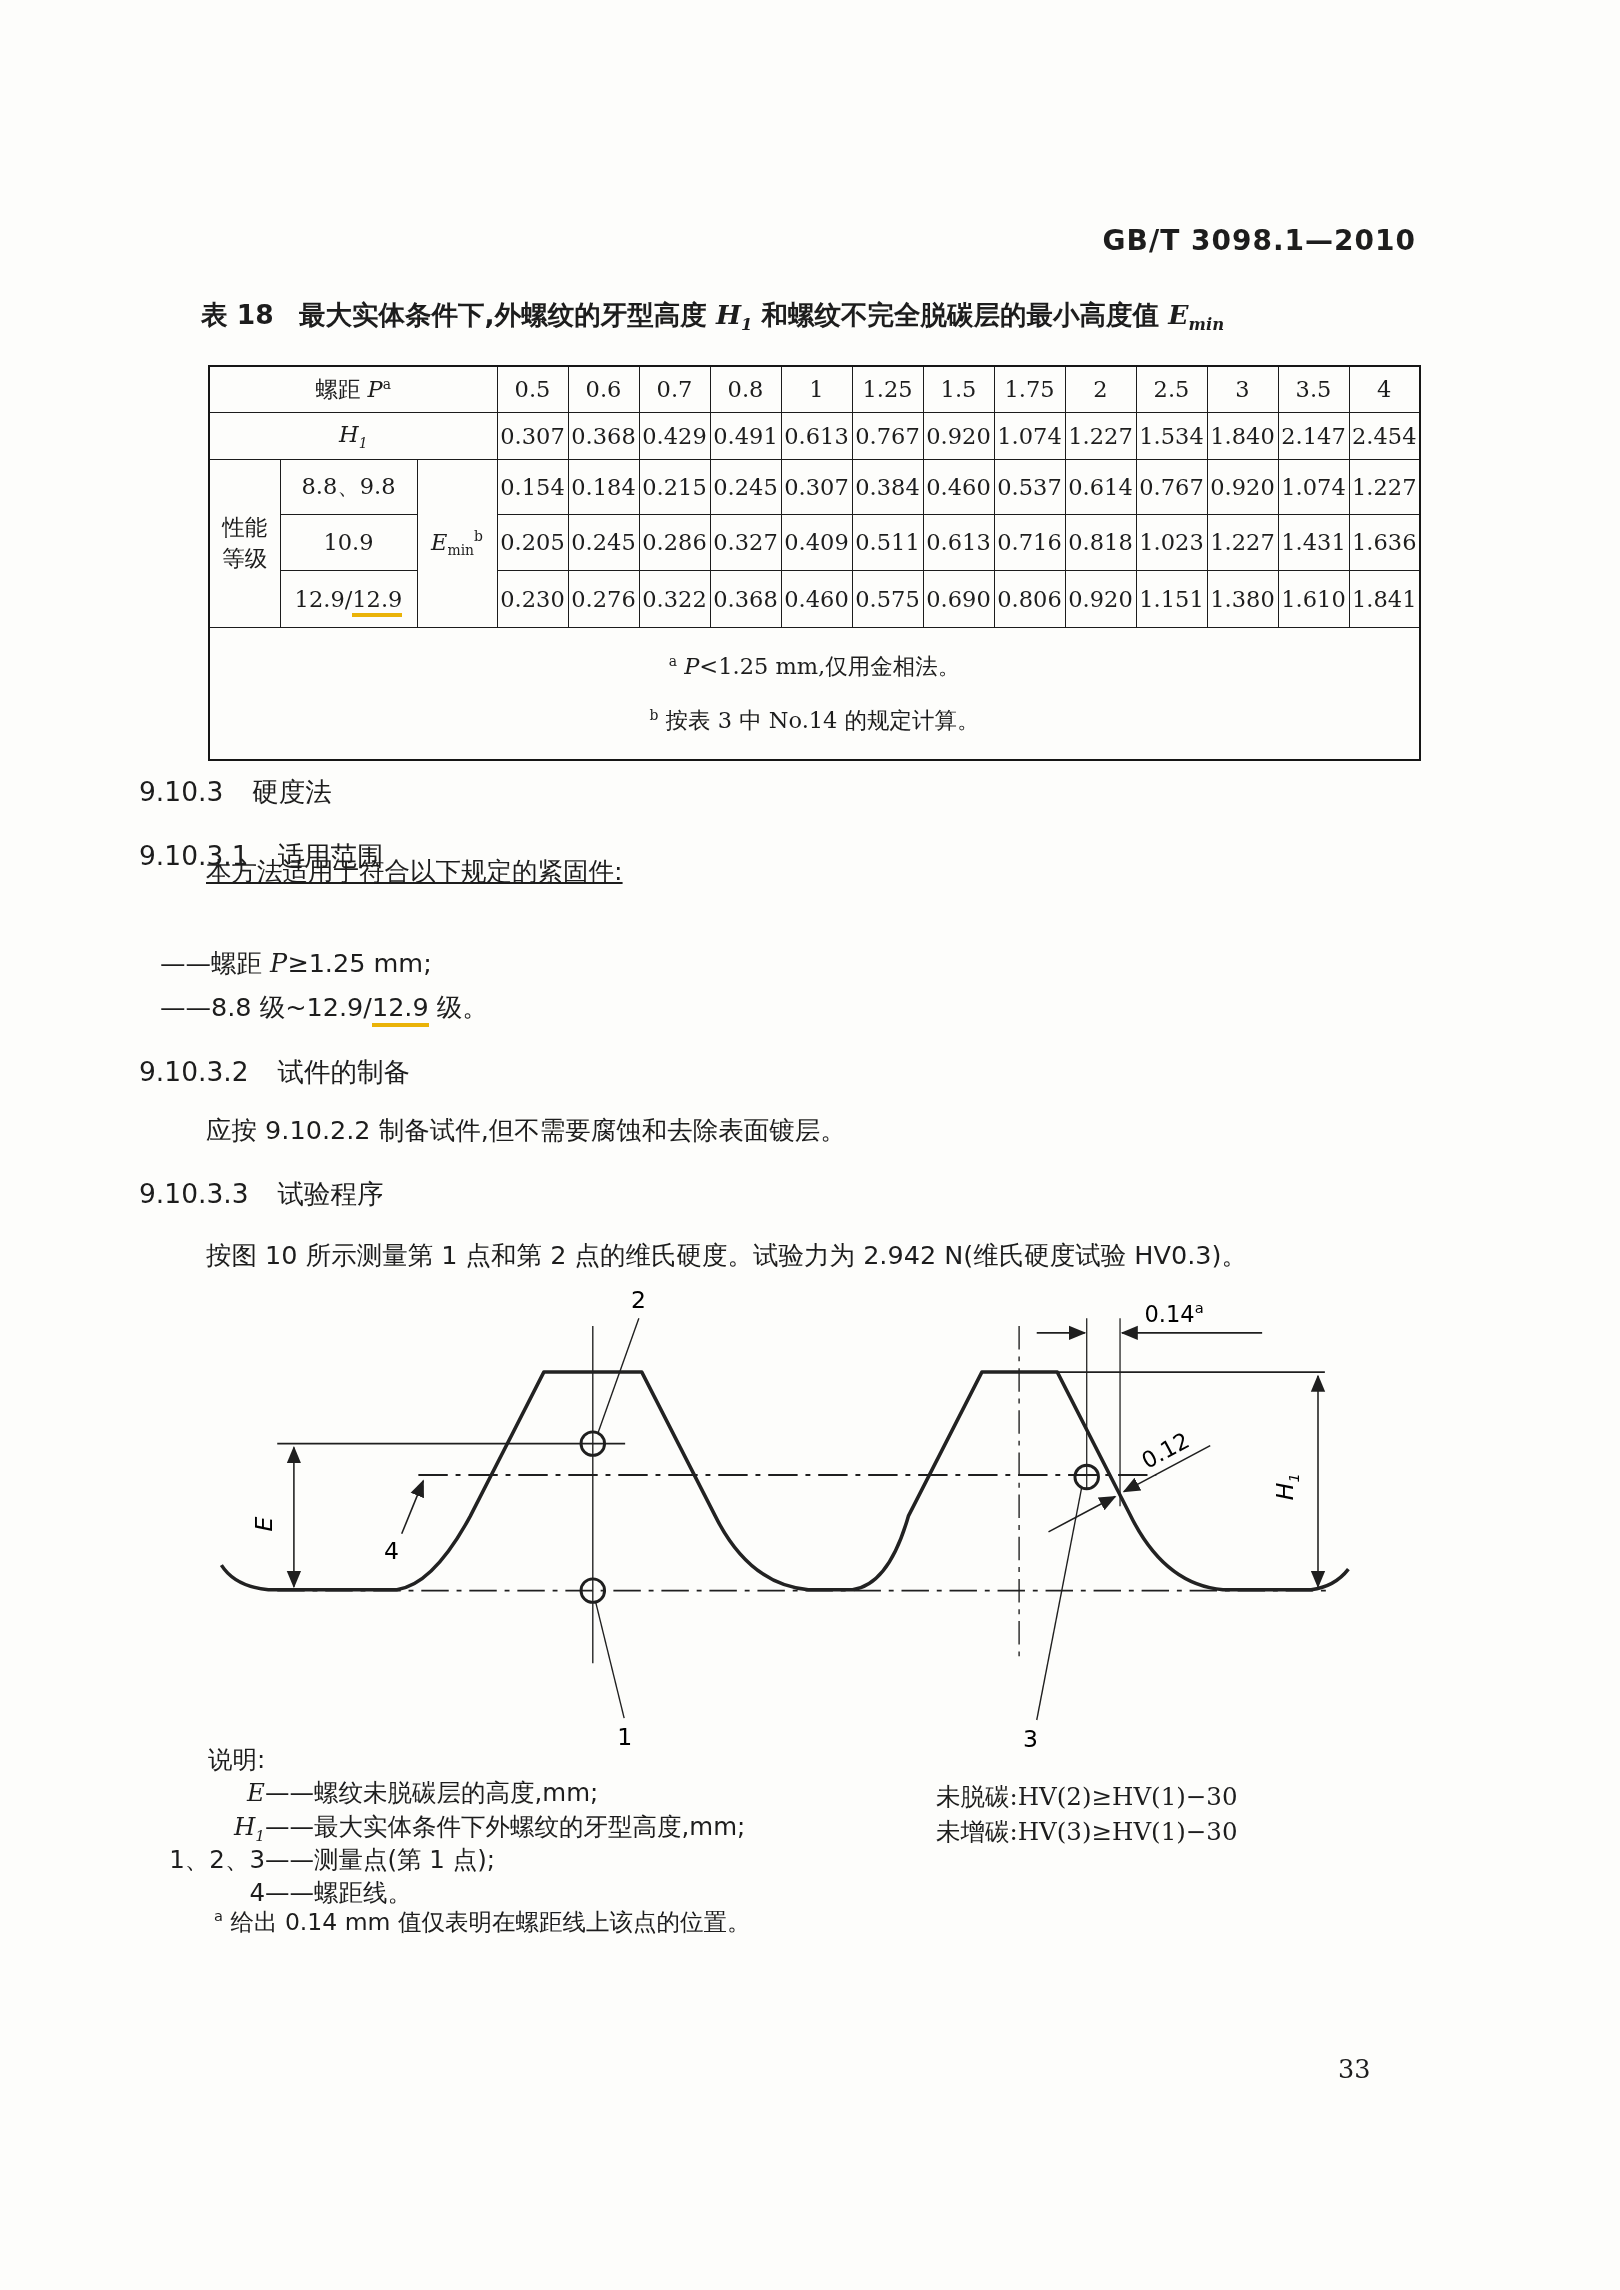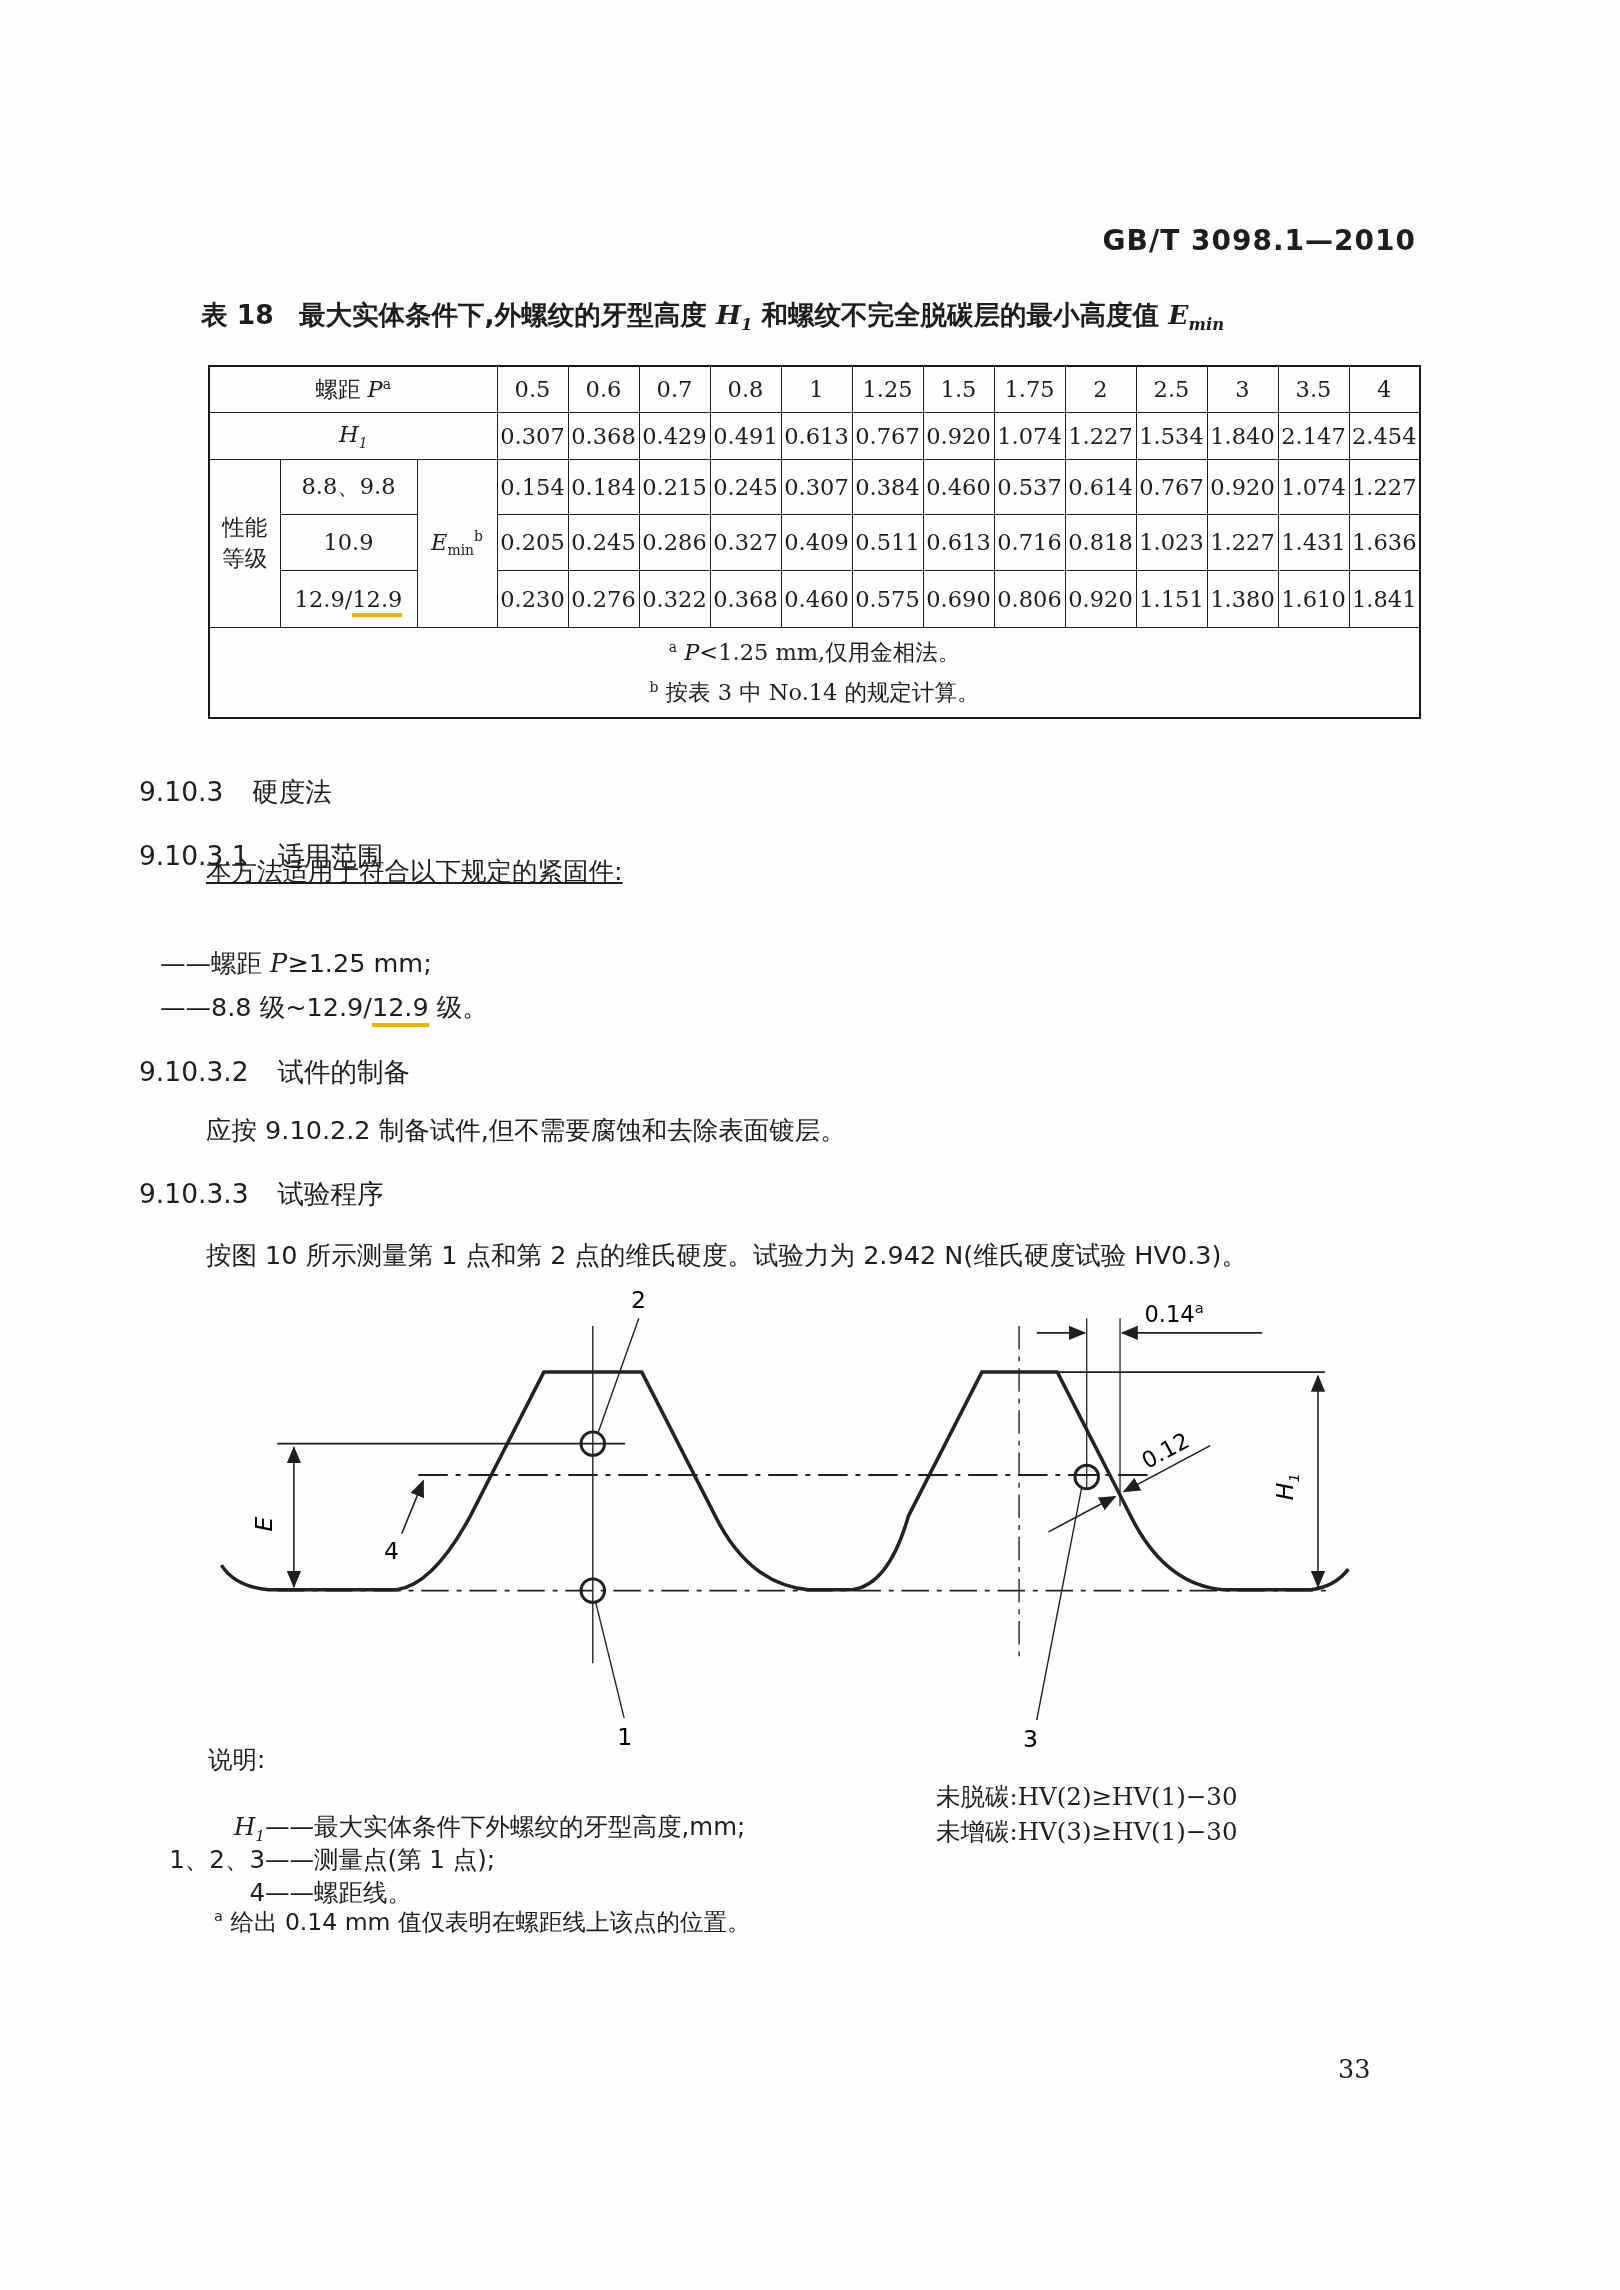--- a/index.html
+++ b/index.html
@@ -12,21 +12,21 @@
   .sym{font-family:"DejaVu Serif","Liberation Serif",serif;font-style:italic;font-weight:bold;}
   .sym-n{font-family:"DejaVu Serif","Liberation Serif",serif;font-style:italic;}
   sub{font-size:0.62em;} sup{font-size:0.62em;}
   table.main{border-collapse:collapse;table-layout:fixed;background:transparent;}
   table.main td{border:1.6px solid #1c1c1c;text-align:center;vertical-align:middle;
       font-family:"DejaVu Serif","Liberation Serif",serif;font-size:22.5px;padding:0;}
   table.main{border:2.9px solid #161616;}
   td.cn{font-family:"DejaVu Sans","Liberation Sans",sans-serif;font-size:23.5px;}
   td.footnotes{border:none;text-align:left;padding:13.7px 0 9.8px 57px;
       font-family:"DejaVu Serif","Liberation Serif",serif;font-size:23.5px;border-top:2.5px solid #161616;}
-  .fn-line{margin:9px 0;}
+  .fn-line{margin:23px 0;}
   .u{border-bottom:4px solid #eab308;padding-bottom:1px;}
   .h-sec{font-size:26.5px;font-weight:normal;white-space:nowrap;}
   .h-sec .num{margin-right:29px;}
   .para{font-size:25.5px;white-space:nowrap;}
   .legend{top:1737px;left:142px;font-size:24.5px;}
   .lg-head{position:absolute;left:66px;top:5.9px;text-align:right;}
   .lg-item{position:absolute;white-space:nowrap;}
   .lg-term{display:inline-block;width:123px;text-align:right;}
   .lg-note{position:absolute;left:72px;top:169px;font-size:23.5px;white-space:nowrap;}
   .lg-right{position:absolute;left:794px;white-space:nowrap;font-family:"DejaVu Serif","Liberation Serif",serif;}
@@ -238,20 +238,23 @@
 
     <line x1="924" y1="212" x2="878" y2="450" stroke="#1f1f1f" stroke-width="1.4"></line>
     <text x="864" y="478" font-size="24">3</text>
 
     <line x1="230" y1="260" x2="252" y2="206" stroke="#1f1f1f" stroke-width="1.6" marker-end="url(#arr)"></line>
     <text x="212" y="286" font-size="24">4</text>
   </svg>
 
   <div class="abs legend" style="width:1333px;height:216px;">
     <div class="lg-head">说明:</div>
+    <div class="lg-item" style="top:39px;left:0;">
+      <span class="lg-term"><span class="sym-n">E</span><sub class="sym-n"></sub></span><span>——螺纹未脱碳层的高度,mm;</span>
+    </div>
     <div class="lg-item" style="top:73px;left:0;">
       <span class="lg-term"><span class="sym-n">H</span><sub class="sym-n">1</sub></span><span>——最大实体条件下外螺纹的牙型高度,mm;</span>
     </div>
     <div class="lg-item" style="top:106px;left:0;">
       <span class="lg-term"><span>1、2、3</span><sub></sub></span><span>——测量点(第 1 点);</span>
     </div>
     <div class="lg-item" style="top:139px;left:0;">
       <span class="lg-term"><span>4</span><sub></sub></span><span>——螺距线。</span>
     </div>
     <div class="lg-right" style="top:43px;">未脱碳:HV(2)≥HV(1)−30</div>

